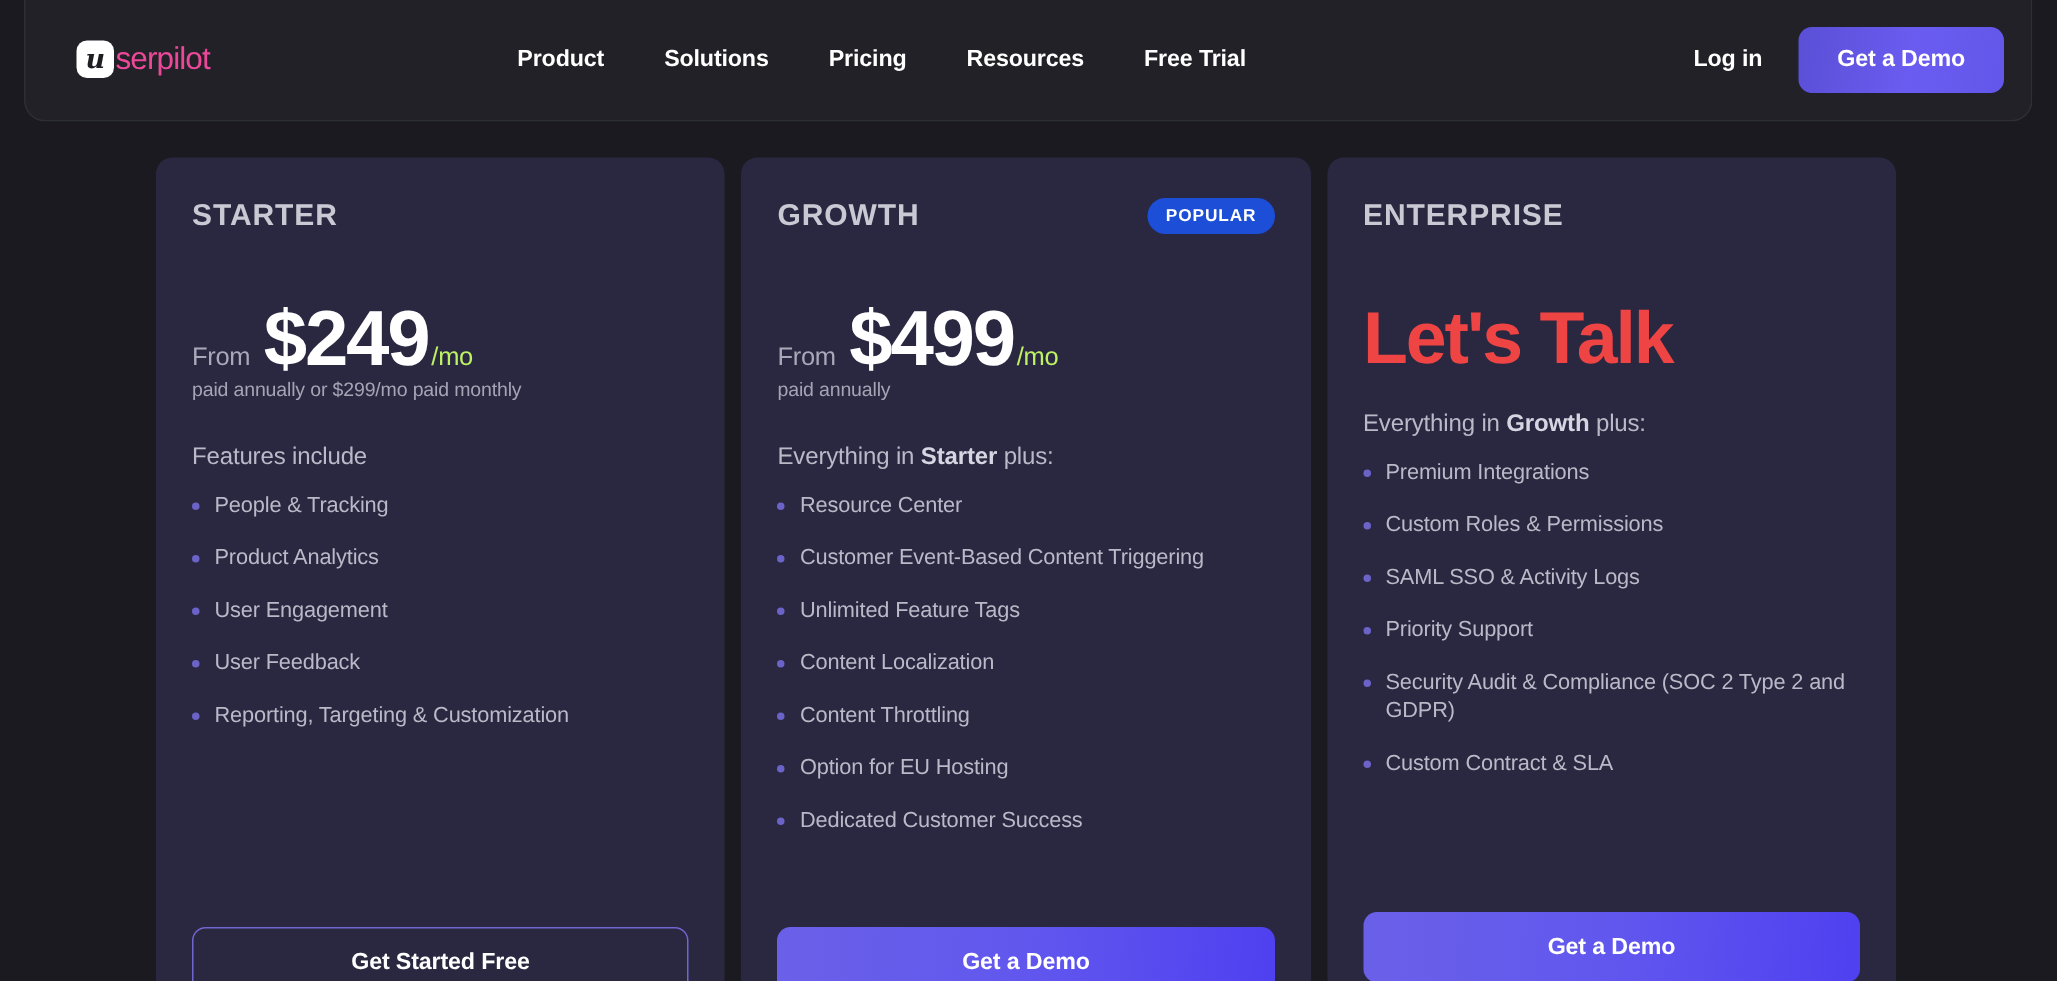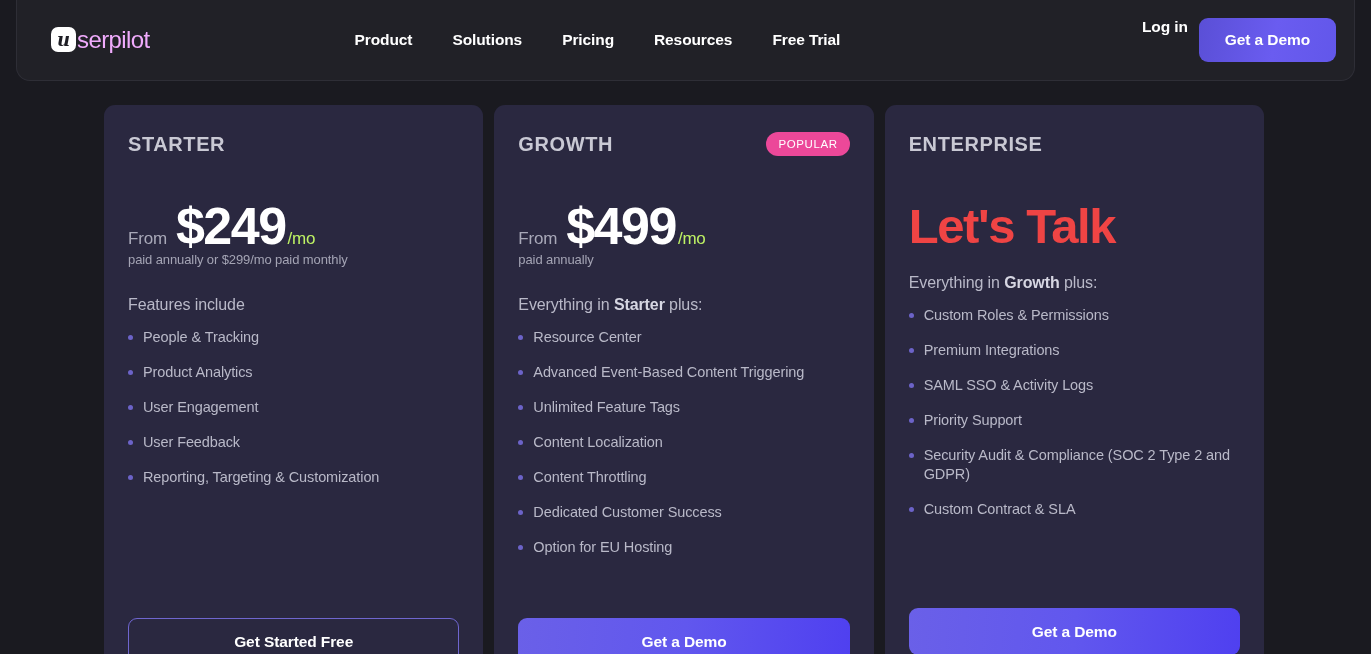--- a/index.html
+++ b/index.html
@@ -51,22 +51,22 @@
     color: #1d1d24;
     font-family: "DejaVu Serif", serif;
     font-style: italic;
     font-weight: 700;
     font-size: 18px;
     line-height: 25px;
     text-align: center;
     margin-right: 1px;
   }
   .logo-text {
-    color: #f0abfc;
-    font-size: 24px;
+    color: #ec4899;
+    font-size: 21px;
     line-height: 31px;
     letter-spacing: -0.6px;
     font-weight: 400;
   }
 
   .nav {
     display: flex;
     align-items: center;
     gap: 40px;
     margin-left: 205px;
@@ -76,22 +76,22 @@
     font-size: 15.5px;
     font-weight: 700;
     letter-spacing: -0.1px;
     cursor: pointer;
     white-space: nowrap;
   }
 
   .header-right {
     margin-left: auto;
     display: flex;
-    align-items: flex-start;
-    gap: 11px;
+    align-items: center;
+    gap: 24px;
   }
   .login-link {
     color: #ffffff;
     font-size: 15.5px;
     font-weight: 700;
     letter-spacing: -0.1px;
     cursor: pointer;
   }
   .demo-btn-top {
     background: linear-gradient(100deg, #5a4fd6 0%, #6a5cf0 55%, #6257ea 100%);
@@ -132,24 +132,24 @@
     justify-content: space-between;
     height: 30px;
   }
   .plan-name {
     color: #c9c9d4;
     font-size: 20px;
     font-weight: 700;
     letter-spacing: 0.6px;
   }
   .badge {
-    background: #ec4899;
+    background: #1d4ed8;
     color: #ffffff;
     font-size: 11.5px;
-    font-weight: 400;
+    font-weight: 700;
     letter-spacing: 0.6px;
     padding: 6px 12px;
     border-radius: 20px;
   }
 
   .price-row {
     display: flex;
     align-items: baseline;
     margin-top: 43px;
     height: 48px;
@@ -313,45 +313,45 @@
       <span class="price-period">/mo</span>
     </div>
     <div class="price-note">paid annually</div>
 
     <div class="features-title">
       <span>Everything in </span><b>Starter</b><span> plus:</span>
     </div>
 
     <ul class="feature-list">
       <li class="feature-item">Resource Center</li>
-      <li class="feature-item">Advanced Event-Based Content Triggering</li>
+      <li class="feature-item">Customer Event-Based Content Triggering</li>
       <li class="feature-item">Unlimited Feature Tags</li>
       <li class="feature-item">Content Localization</li>
       <li class="feature-item">Content Throttling</li>
+      <li class="feature-item">Option for EU Hosting</li>
       <li class="feature-item">Dedicated Customer Success</li>
-      <li class="feature-item">Option for EU Hosting</li>
     </ul>
 
     <button class="cta filled">Get a Demo</button>
   </div>
 
   <div class="card enterprise">
     <div class="card-head">
       <span class="plan-name">ENTERPRISE</span>
     </div>
 
     <div class="lets-talk">Let's Talk</div>
 
     <div class="features-title">
       <span>Everything in </span><b>Growth</b><span> plus:</span>
     </div>
 
     <ul class="feature-list">
+      <li class="feature-item">Premium Integrations</li>
       <li class="feature-item">Custom Roles &amp; Permissions</li>
-      <li class="feature-item">Premium Integrations</li>
       <li class="feature-item">SAML SSO &amp; Activity Logs</li>
       <li class="feature-item">Priority Support</li>
       <li class="feature-item">Security Audit &amp; Compliance (SOC 2 Type 2 and GDPR)</li>
       <li class="feature-item">Custom Contract &amp; SLA</li>
     </ul>
 
     <button class="cta filled">Get a Demo</button>
   </div>
 
 </div>

